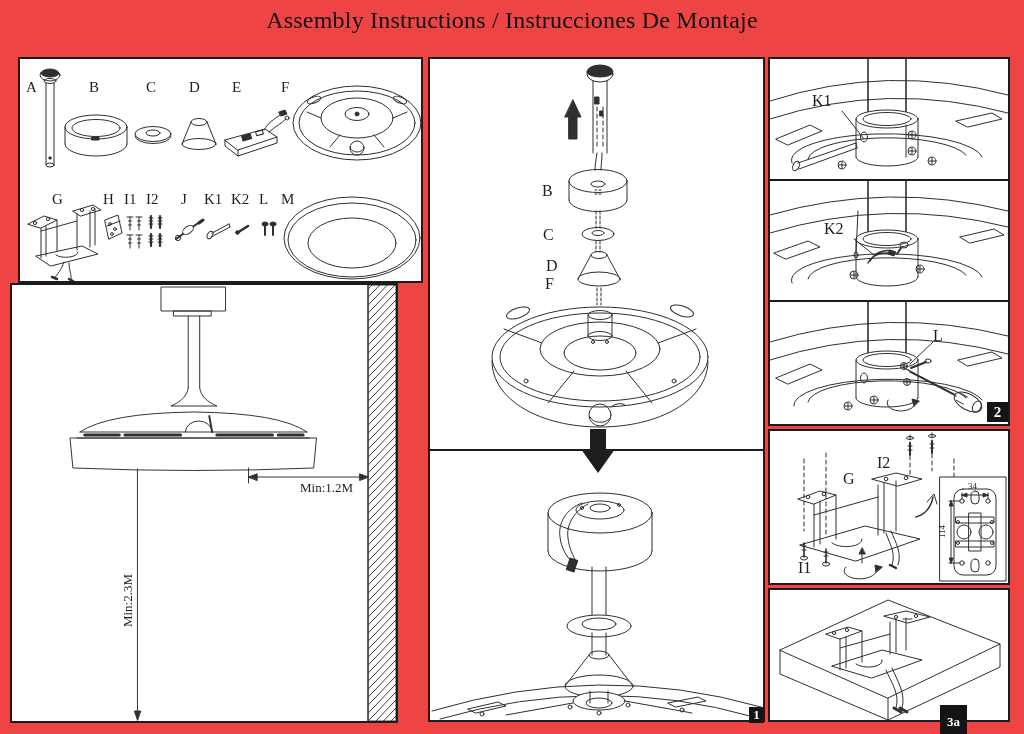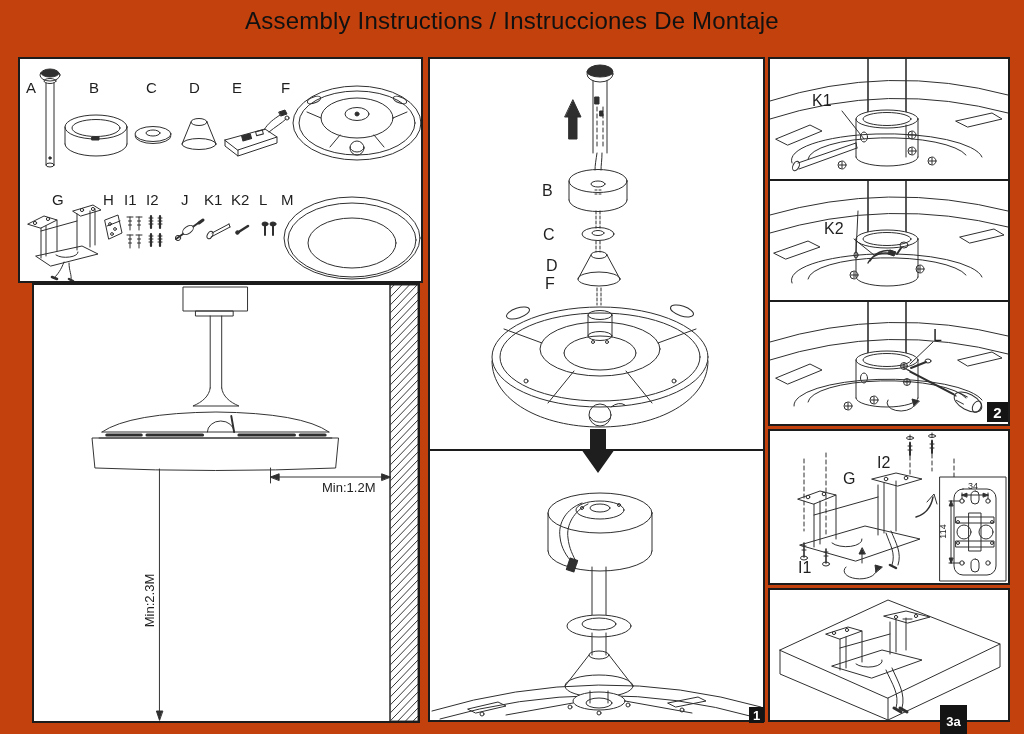--- a/index.html
+++ b/index.html
@@ -1,17 +1,17 @@
 <!DOCTYPE html>
 <html><head>
 <meta charset="utf-8">
 <style>
   html,body{margin:0;padding:0;background:#fff;}
-  #sheet{position:relative;width:1024px;height:734px;background:#c2410c;overflow:hidden;
-         font-family:Liberation Sans, sans-serif;}
+  #sheet{position:relative;width:1024px;height:734px;background:#ef4444;overflow:hidden;
+         font-family:Liberation Serif, serif;}
   .title{position:absolute;top:7px;left:0;right:0;text-align:center;
          font-size:24px;color:#111;letter-spacing:.2px;}
   .panel{position:absolute;background:#fff;border:2px solid #1c1c1c;box-sizing:border-box;}
   .noTop{border-top:none;}
   .panel svg{position:absolute;left:0;top:0;width:100%;height:100%;display:block;}
   .lbl{position:absolute;font-size:15px;color:#1e1e1e;line-height:1;white-space:nowrap;}
   .lbl2{font-size:16px;}
   .dim{font-size:13px;color:#1e1e1e;}
   .vert{transform:rotate(-90deg);transform-origin:center;}
   .tiny{font-size:9px;}
@@ -151,21 +151,21 @@
     <span class="lbl" style="left:83px;top:133px">H</span>
     <span class="lbl" style="left:104px;top:133px">I1</span>
     <span class="lbl" style="left:126px;top:133px">I2</span>
     <span class="lbl" style="left:161px;top:133px">J</span>
     <span class="lbl" style="left:184px;top:133px">K1</span>
     <span class="lbl" style="left:211px;top:133px">K2</span>
     <span class="lbl" style="left:239px;top:133px">L</span>
     <span class="lbl" style="left:261px;top:133px">M</span>
   </section>
 
-  <section class="panel" style="left:32px;top:283px;width:388px;height:440px;">
+  <section class="panel" style="left:10px;top:283px;width:388px;height:440px;">
     <svg viewBox="0 0 401 436" preserveAspectRatio="none" stroke="#2f2f2f" fill="none" stroke-width="1" stroke-linecap="round" stroke-linejoin="round">
       <defs>
         <pattern id="hatch" patternUnits="userSpaceOnUse" width="8" height="8">
           <path d="M-1,9 L9,-1" stroke="#2f2f2f" stroke-width="1"></path>
         </pattern>
       </defs>
       <rect x="372" y="0" width="29" height="436" fill="url(#hatch)"></rect>
       <line x1="372" y1="0" x2="372" y2="436"></line>
       <g>
         <rect x="156" y="2" width="67" height="24"></rect>

